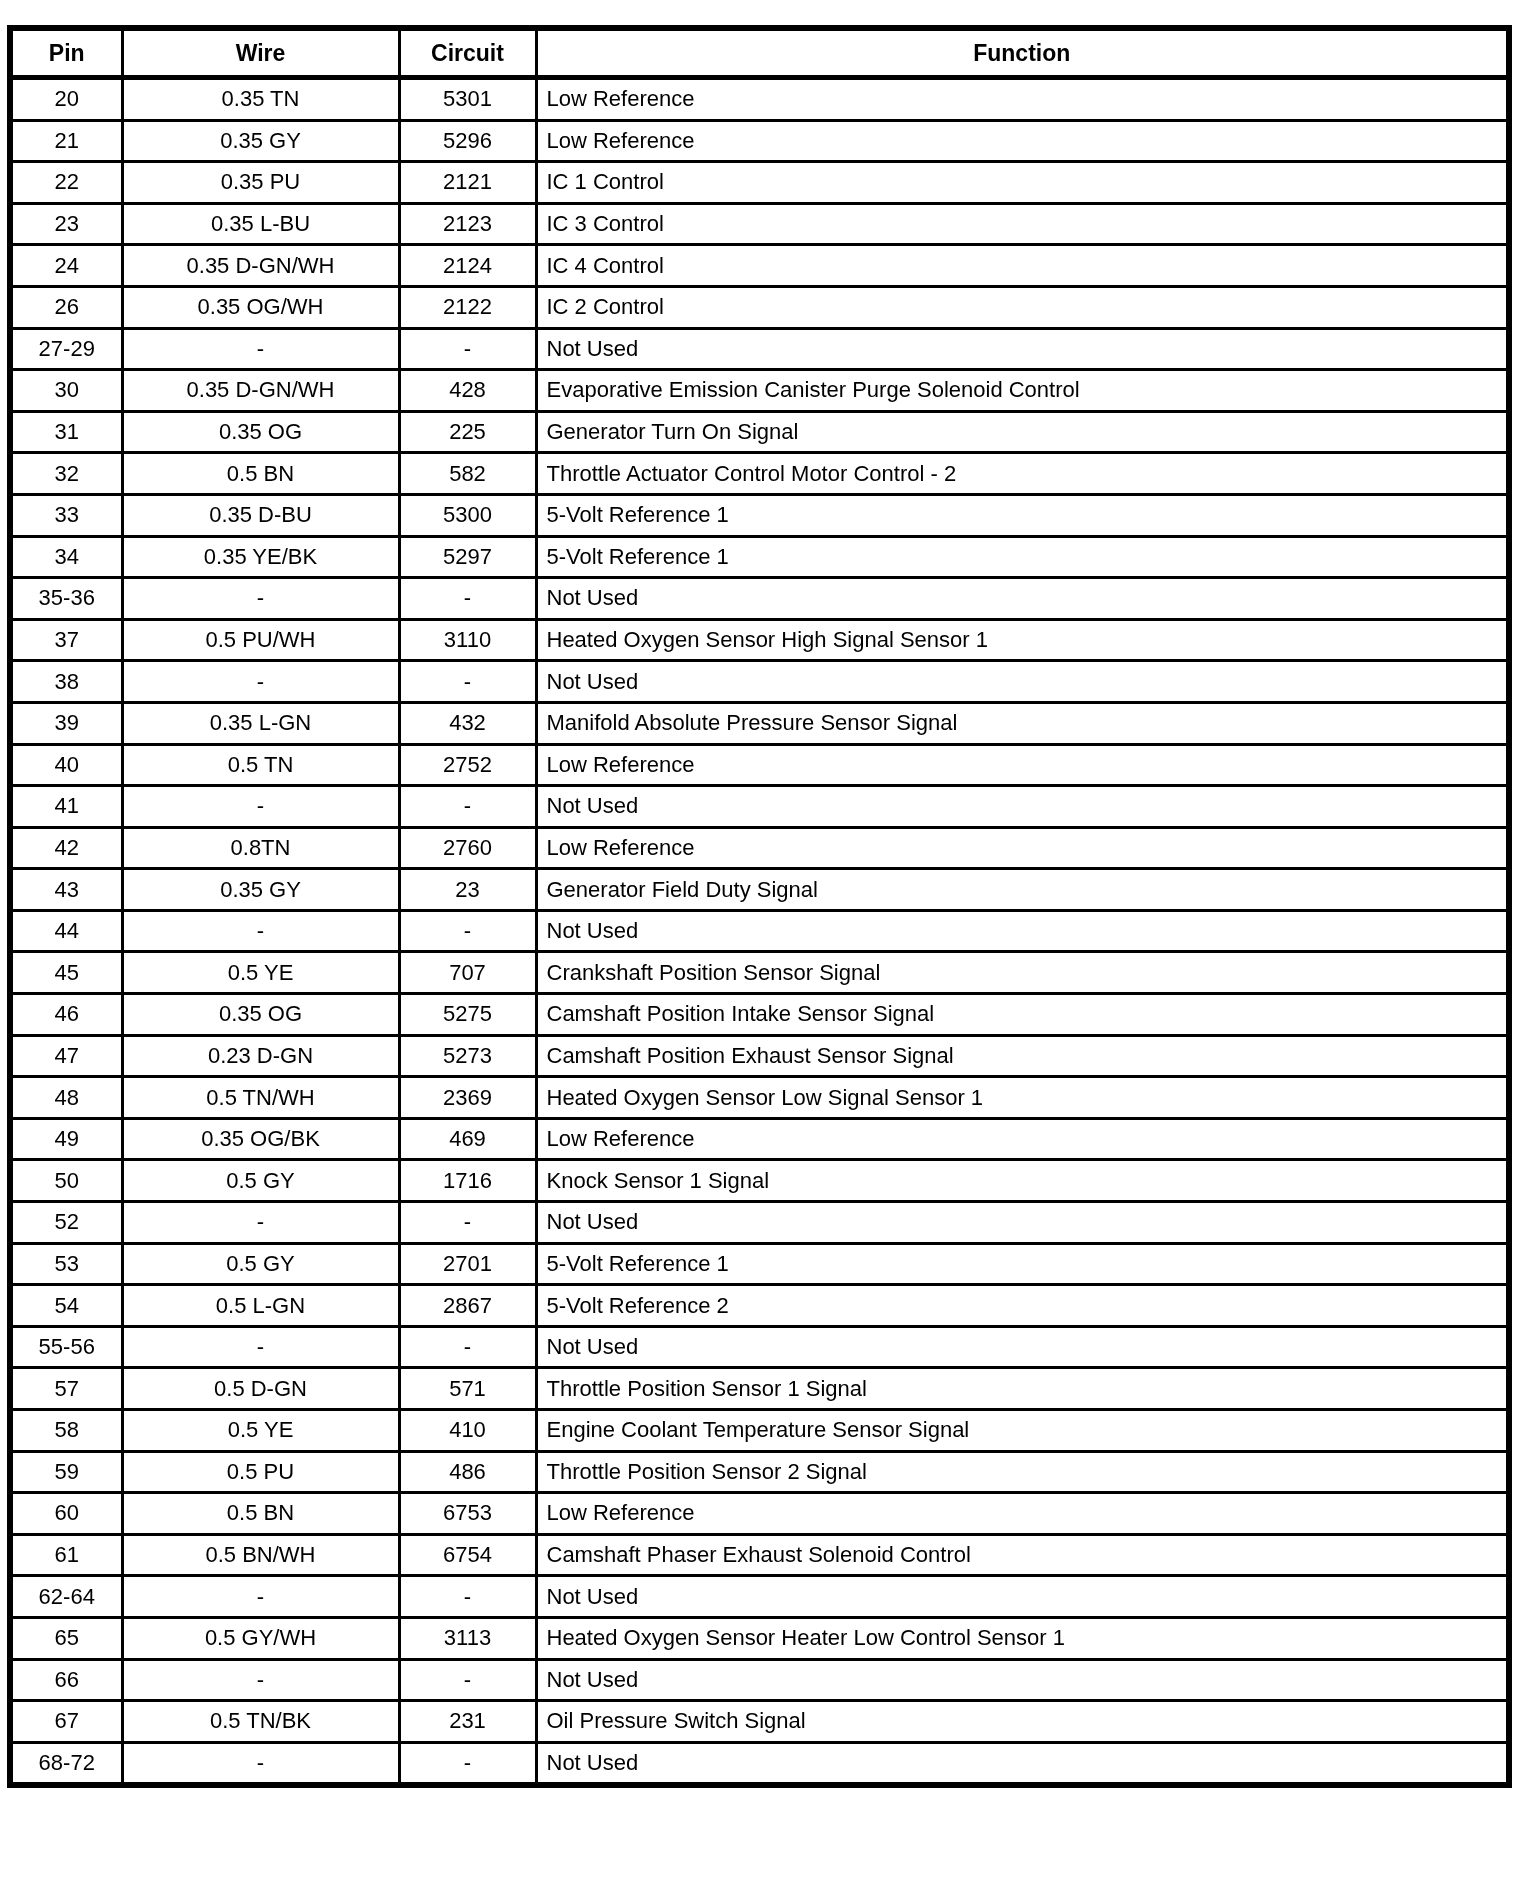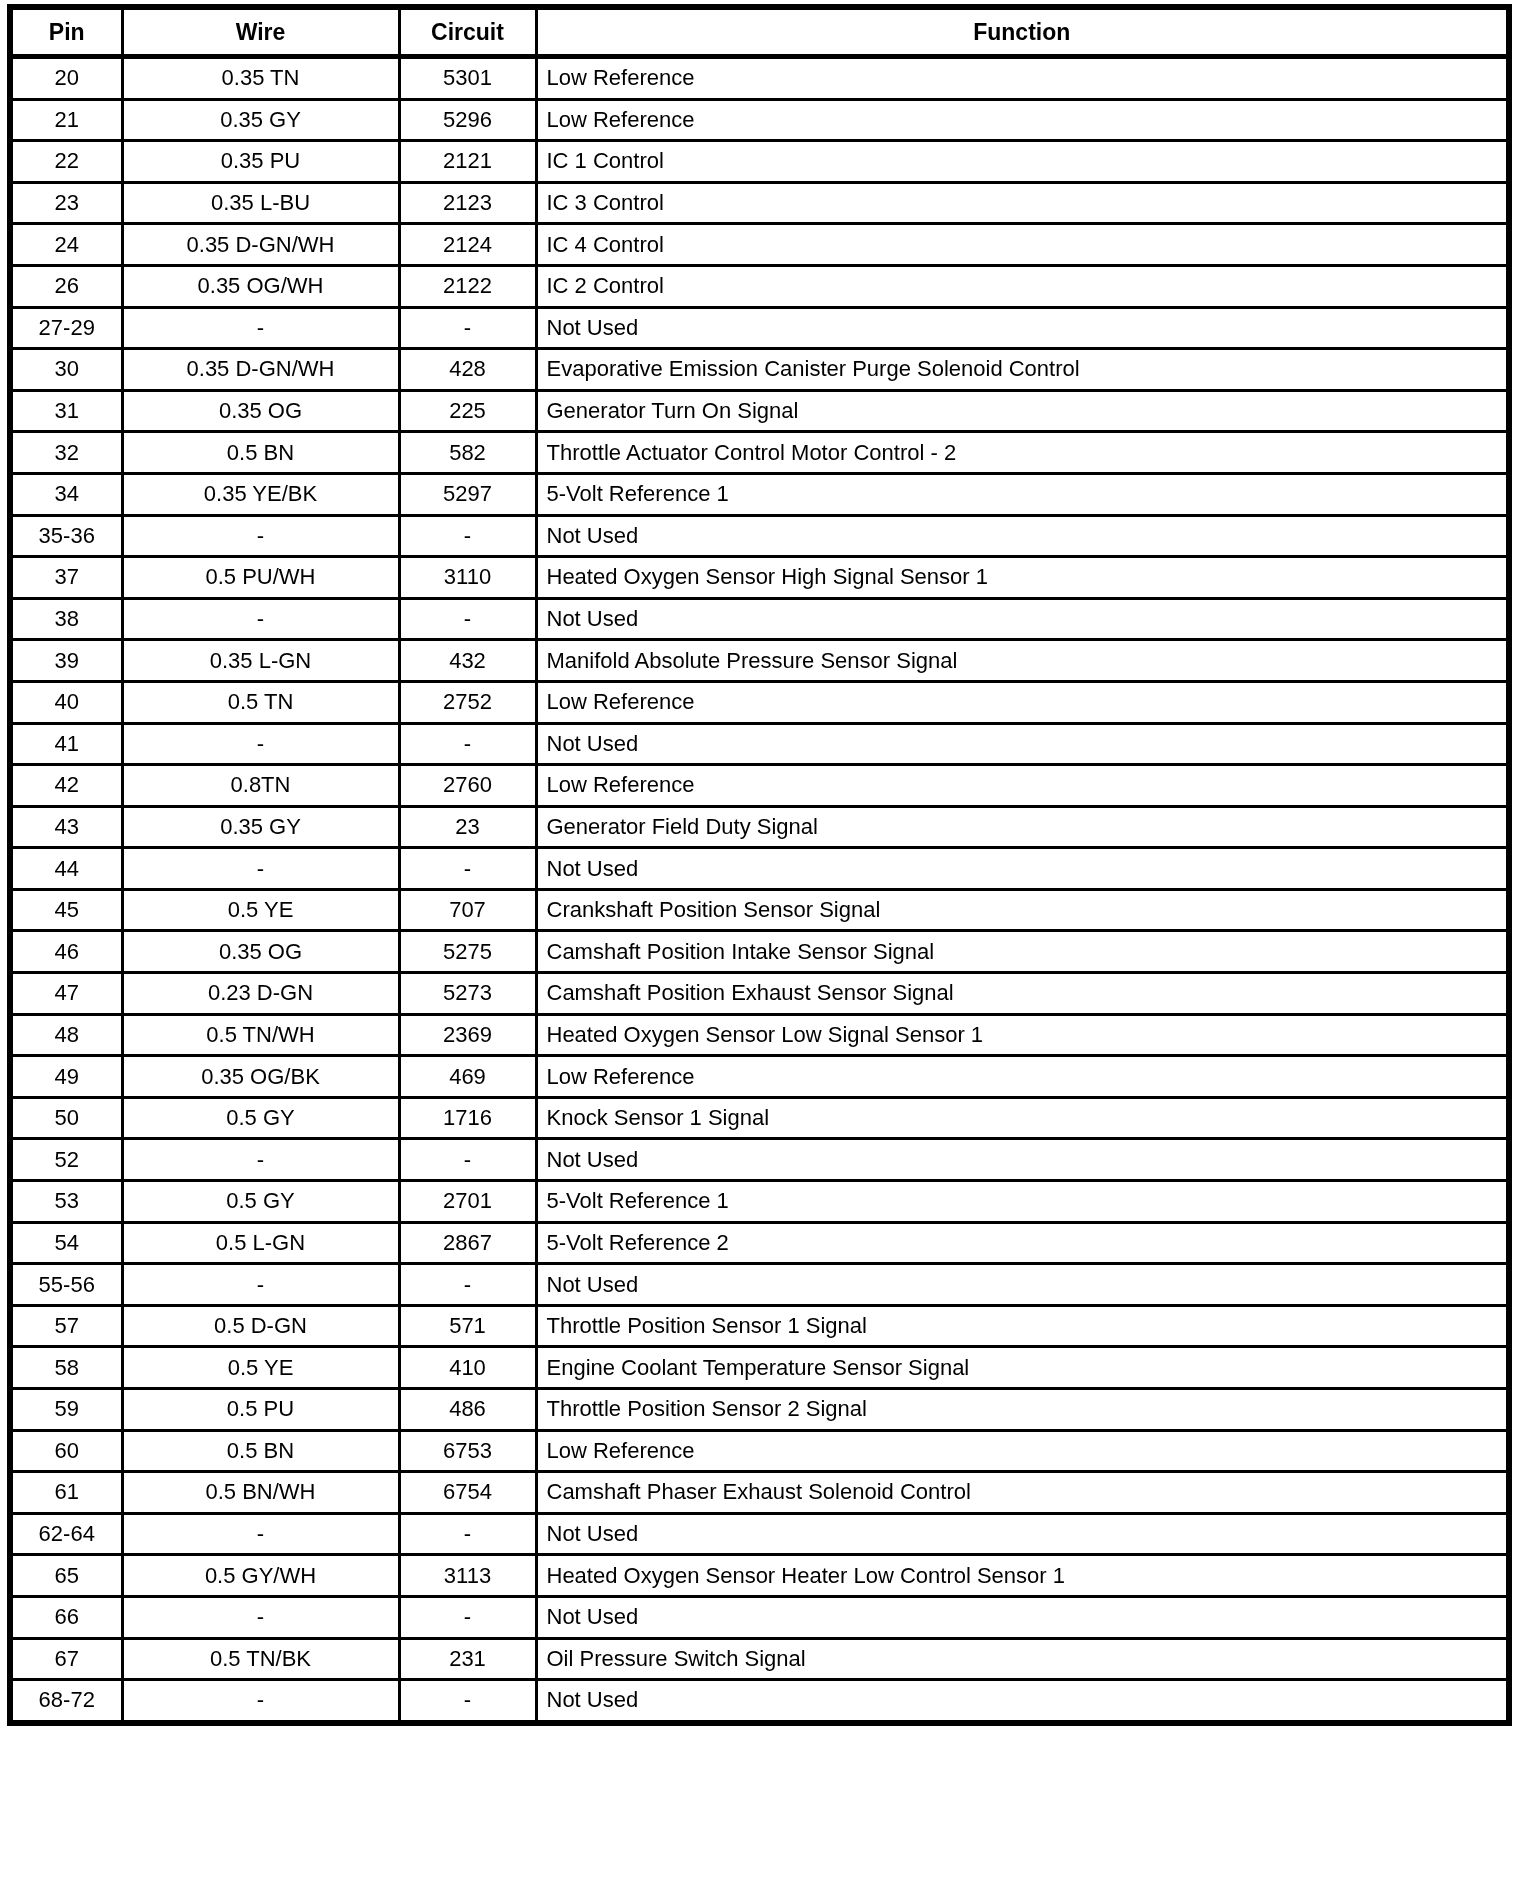--- a/index.html
+++ b/index.html
@@ -8,21 +8,21 @@
     background: #ffffff;
     width: 1520px;
     height: 1878px;
     font-family: "Liberation Sans", sans-serif;
     color: #000000;
   }
   .page {
     box-sizing: border-box;
     width: 1520px;
     height: 1878px;
-    padding: 4px 8px 7px 7px;
+    padding: 25px 8px 7px 7px;
     background: #ffffff;
   }
   table.pinout {
     border-collapse: collapse;
     table-layout: fixed;
     width: 1505px;
     border: 6px solid #000000;
   }
   table.pinout th,
   table.pinout td {
@@ -139,20 +139,26 @@
     <td class="c-function">Generator Turn On Signal</td>
   </tr>
 
   <tr>
     <td class="c-pin">32</td>
     <td class="c-wire">0.5 BN</td>
     <td class="c-circuit">582</td>
     <td class="c-function">Throttle Actuator Control Motor Control - 2</td>
   </tr>
 
+  <tr>
+    <td class="c-pin">33</td>
+    <td class="c-wire">0.35 D-BU</td>
+    <td class="c-circuit">5300</td>
+    <td class="c-function">5-Volt Reference 1</td>
+  </tr>
 
   <tr>
     <td class="c-pin">34</td>
     <td class="c-wire">0.35 YE/BK</td>
     <td class="c-circuit">5297</td>
     <td class="c-function">5-Volt Reference 1</td>
   </tr>
 
   <tr>
     <td class="c-pin">35-36</td>

